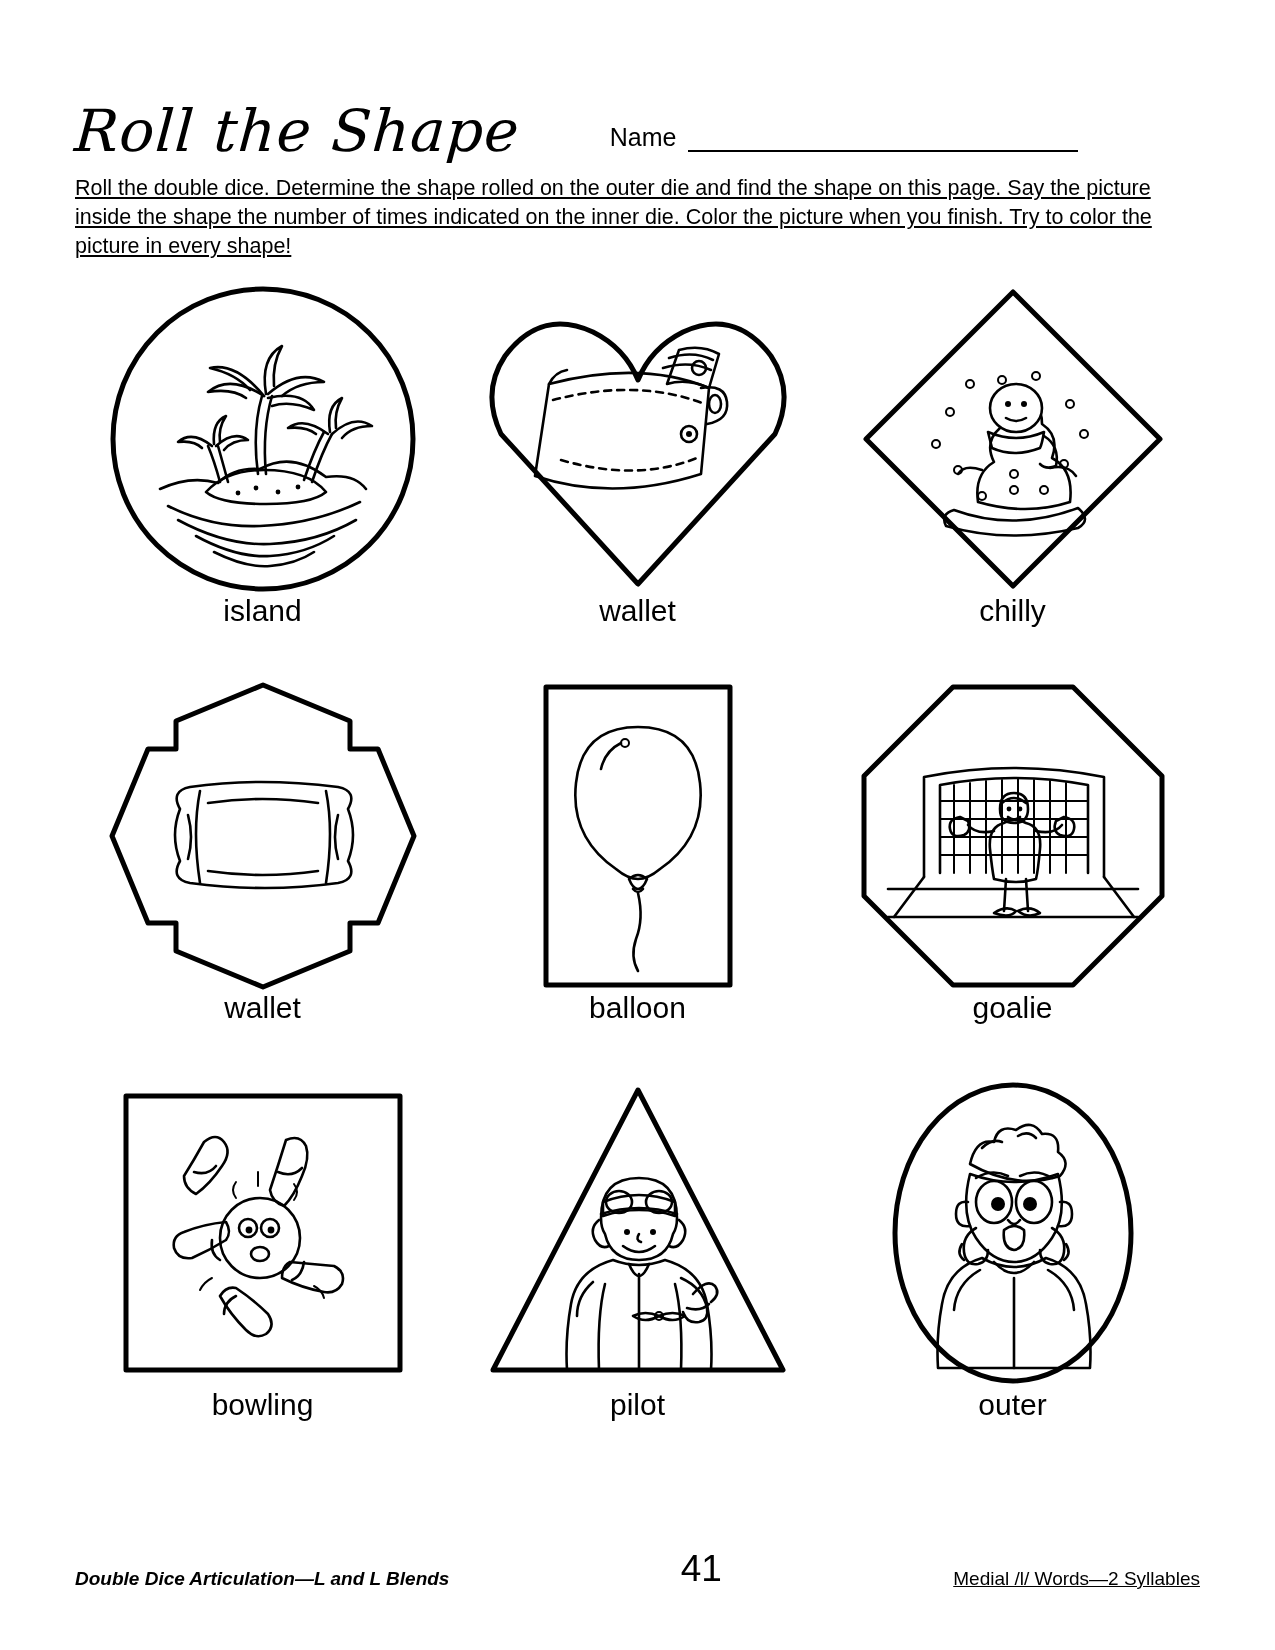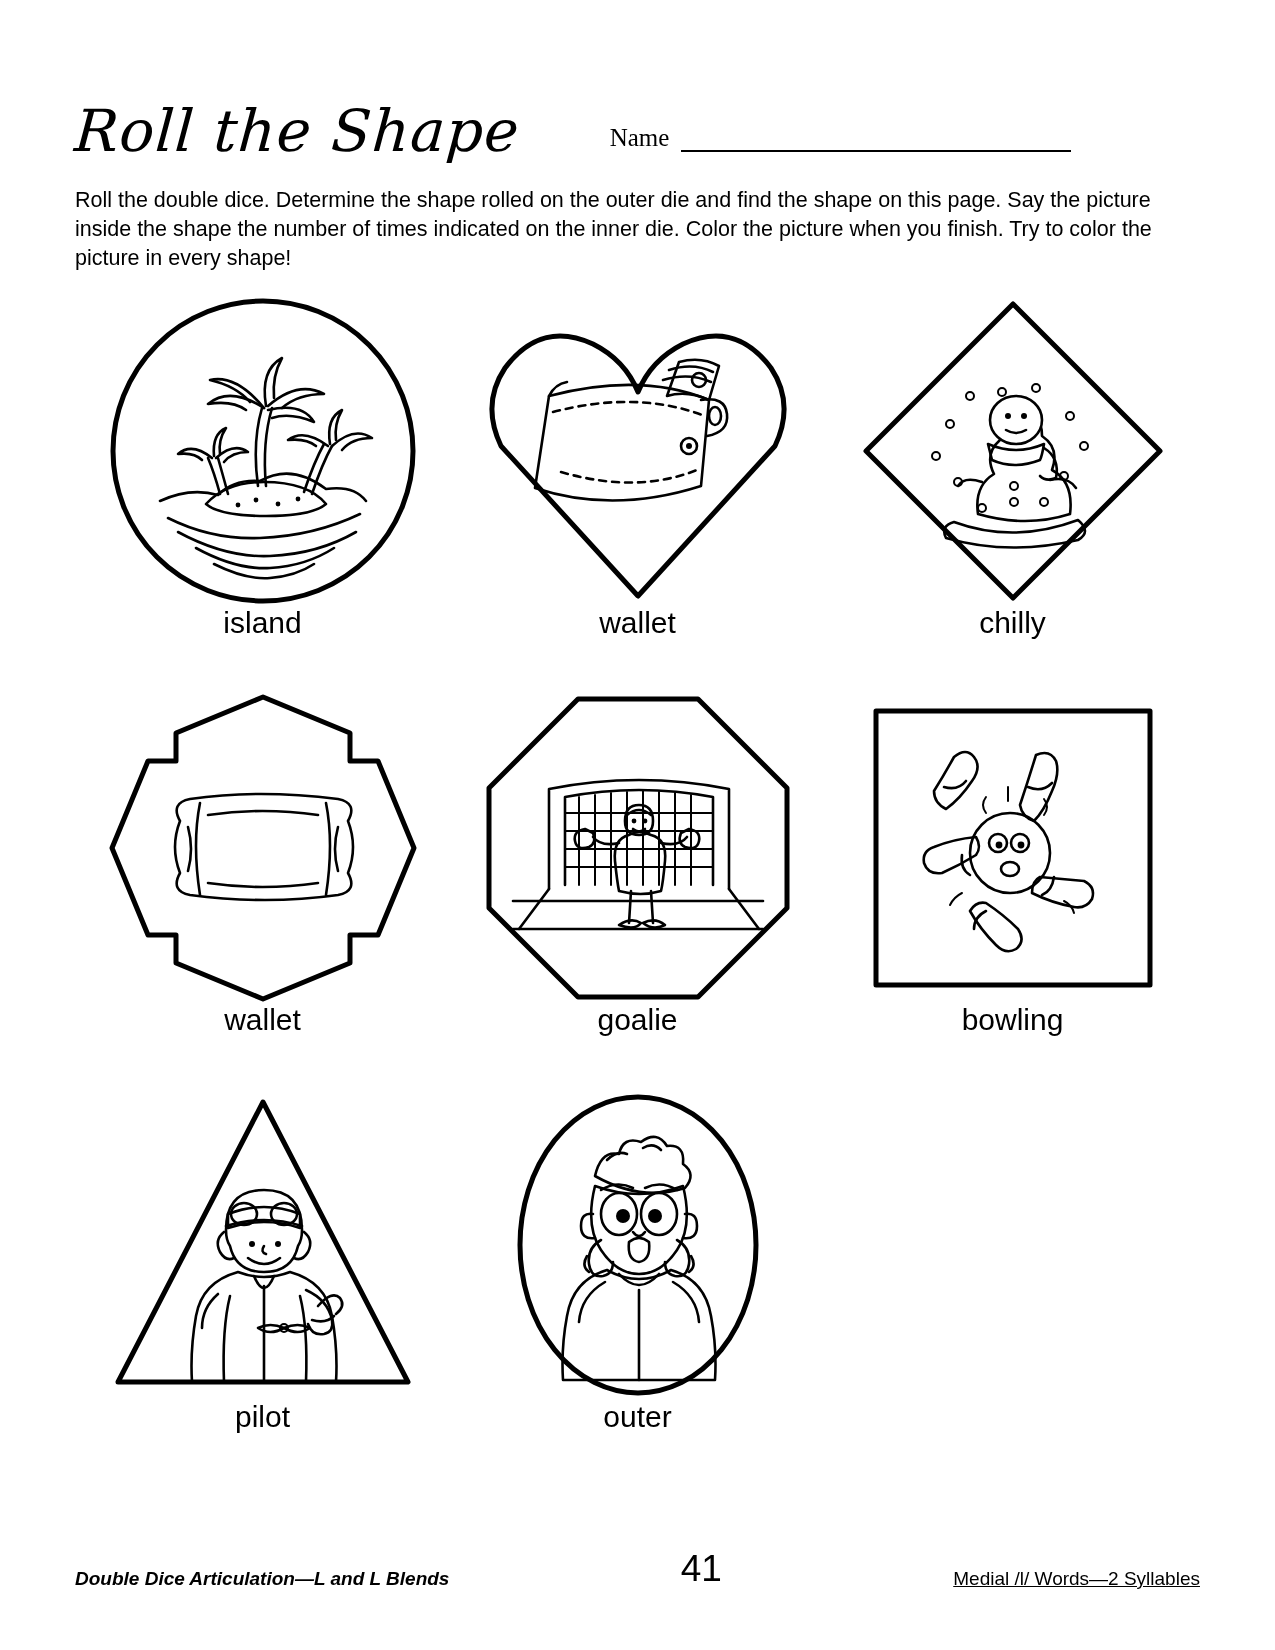--- a/index.html
+++ b/index.html
@@ -40,34 +40,35 @@
     transform: skewX(-4deg);
   }
   .name-block {
     display: flex;
     align-items: flex-end;
     margin-left: 90px;
     padding-bottom: 8px;
   }
   .name-label {
     font-size: 25px;
-    font-family: Liberation Serif, serif;
+    font-family: Liberation Sans, sans-serif;
     margin-right: 12px;
   }
   .name-line {
     width: 390px;
     border-bottom: 2px solid #000;
     height: 26px;
   }
   
   .instructions {
-    margin-top: 26px;
+    margin-top: 14px;
     font-size: 21.5px;
     line-height: 1.36;
     max-width: 1080px;
+    text-decoration: underline;
   }
   
   .grid {
     margin-top: 22px;
     display: grid;
     grid-template-columns: repeat(3, 1fr);
     grid-template-rows: repeat(3, 397px);
     justify-items: center;
   }
   .cell {
@@ -274,20 +275,37 @@
           <path class="thin" d="M218 110 q8 40 0 92"></path>
           <path class="thin" d="M100 122 q54 -8 110 0"></path>
           <path class="thin" d="M100 190 q54 8 110 0"></path>
           <path class="thin" d="M80 134 q6 22 0 44"></path>
           <path class="thin" d="M230 134 q-6 22 0 44"></path>
         </svg>
       </div>
       <div class="caption">wallet</div>
     </div>
 
+    <div class="cell">
+      <div class="shape-wrap">
+        <svg width="310" height="310" viewBox="0 0 310 310">
+          <rect x="63" y="6" width="184" height="298" class="stroke"></rect>
+
+          <path class="thin" d="M155 46 q56 0 62 56 q6 54 -40 86 q-12 10 -22 10 q-10 0 -22 -10 q-46 -32 -40 -86 q6 -56 62 -56z"></path>
+          <path class="thin" d="M138 62 q-16 8 -20 26"></path>
+          <circle cx="142" cy="62" r="4" class="thin2"></circle>
+
+          <path class="thin" d="M146 198 q9 -8 18 0 q-4 10 -9 10 q-5 0 -9 -10z"></path>
+          <path class="thin" d="M150 208 q5 6 10 0"></path>
+
+          <path class="thin" d="M155 212 q6 26 -2 46 q-6 18 2 32"></path>
+        </svg>
+      </div>
+      <div class="caption">balloon</div>
+    </div>
 
     <div class="cell">
       <div class="shape-wrap">
         <svg width="310" height="310" viewBox="0 0 310 310">
           <path class="stroke" d="M95 6 L215 6 L304 95 L304 215 L215 304 L95 304 L6 215 L6 95 Z"></path>
 
           <path class="thin" d="M66 196 L66 96 q90 -18 180 0 l0 100"></path>
           <path class="thin" d="M82 192 L82 104 q74 -14 148 0 l0 88"></path>
 
           <g class="thin2">

